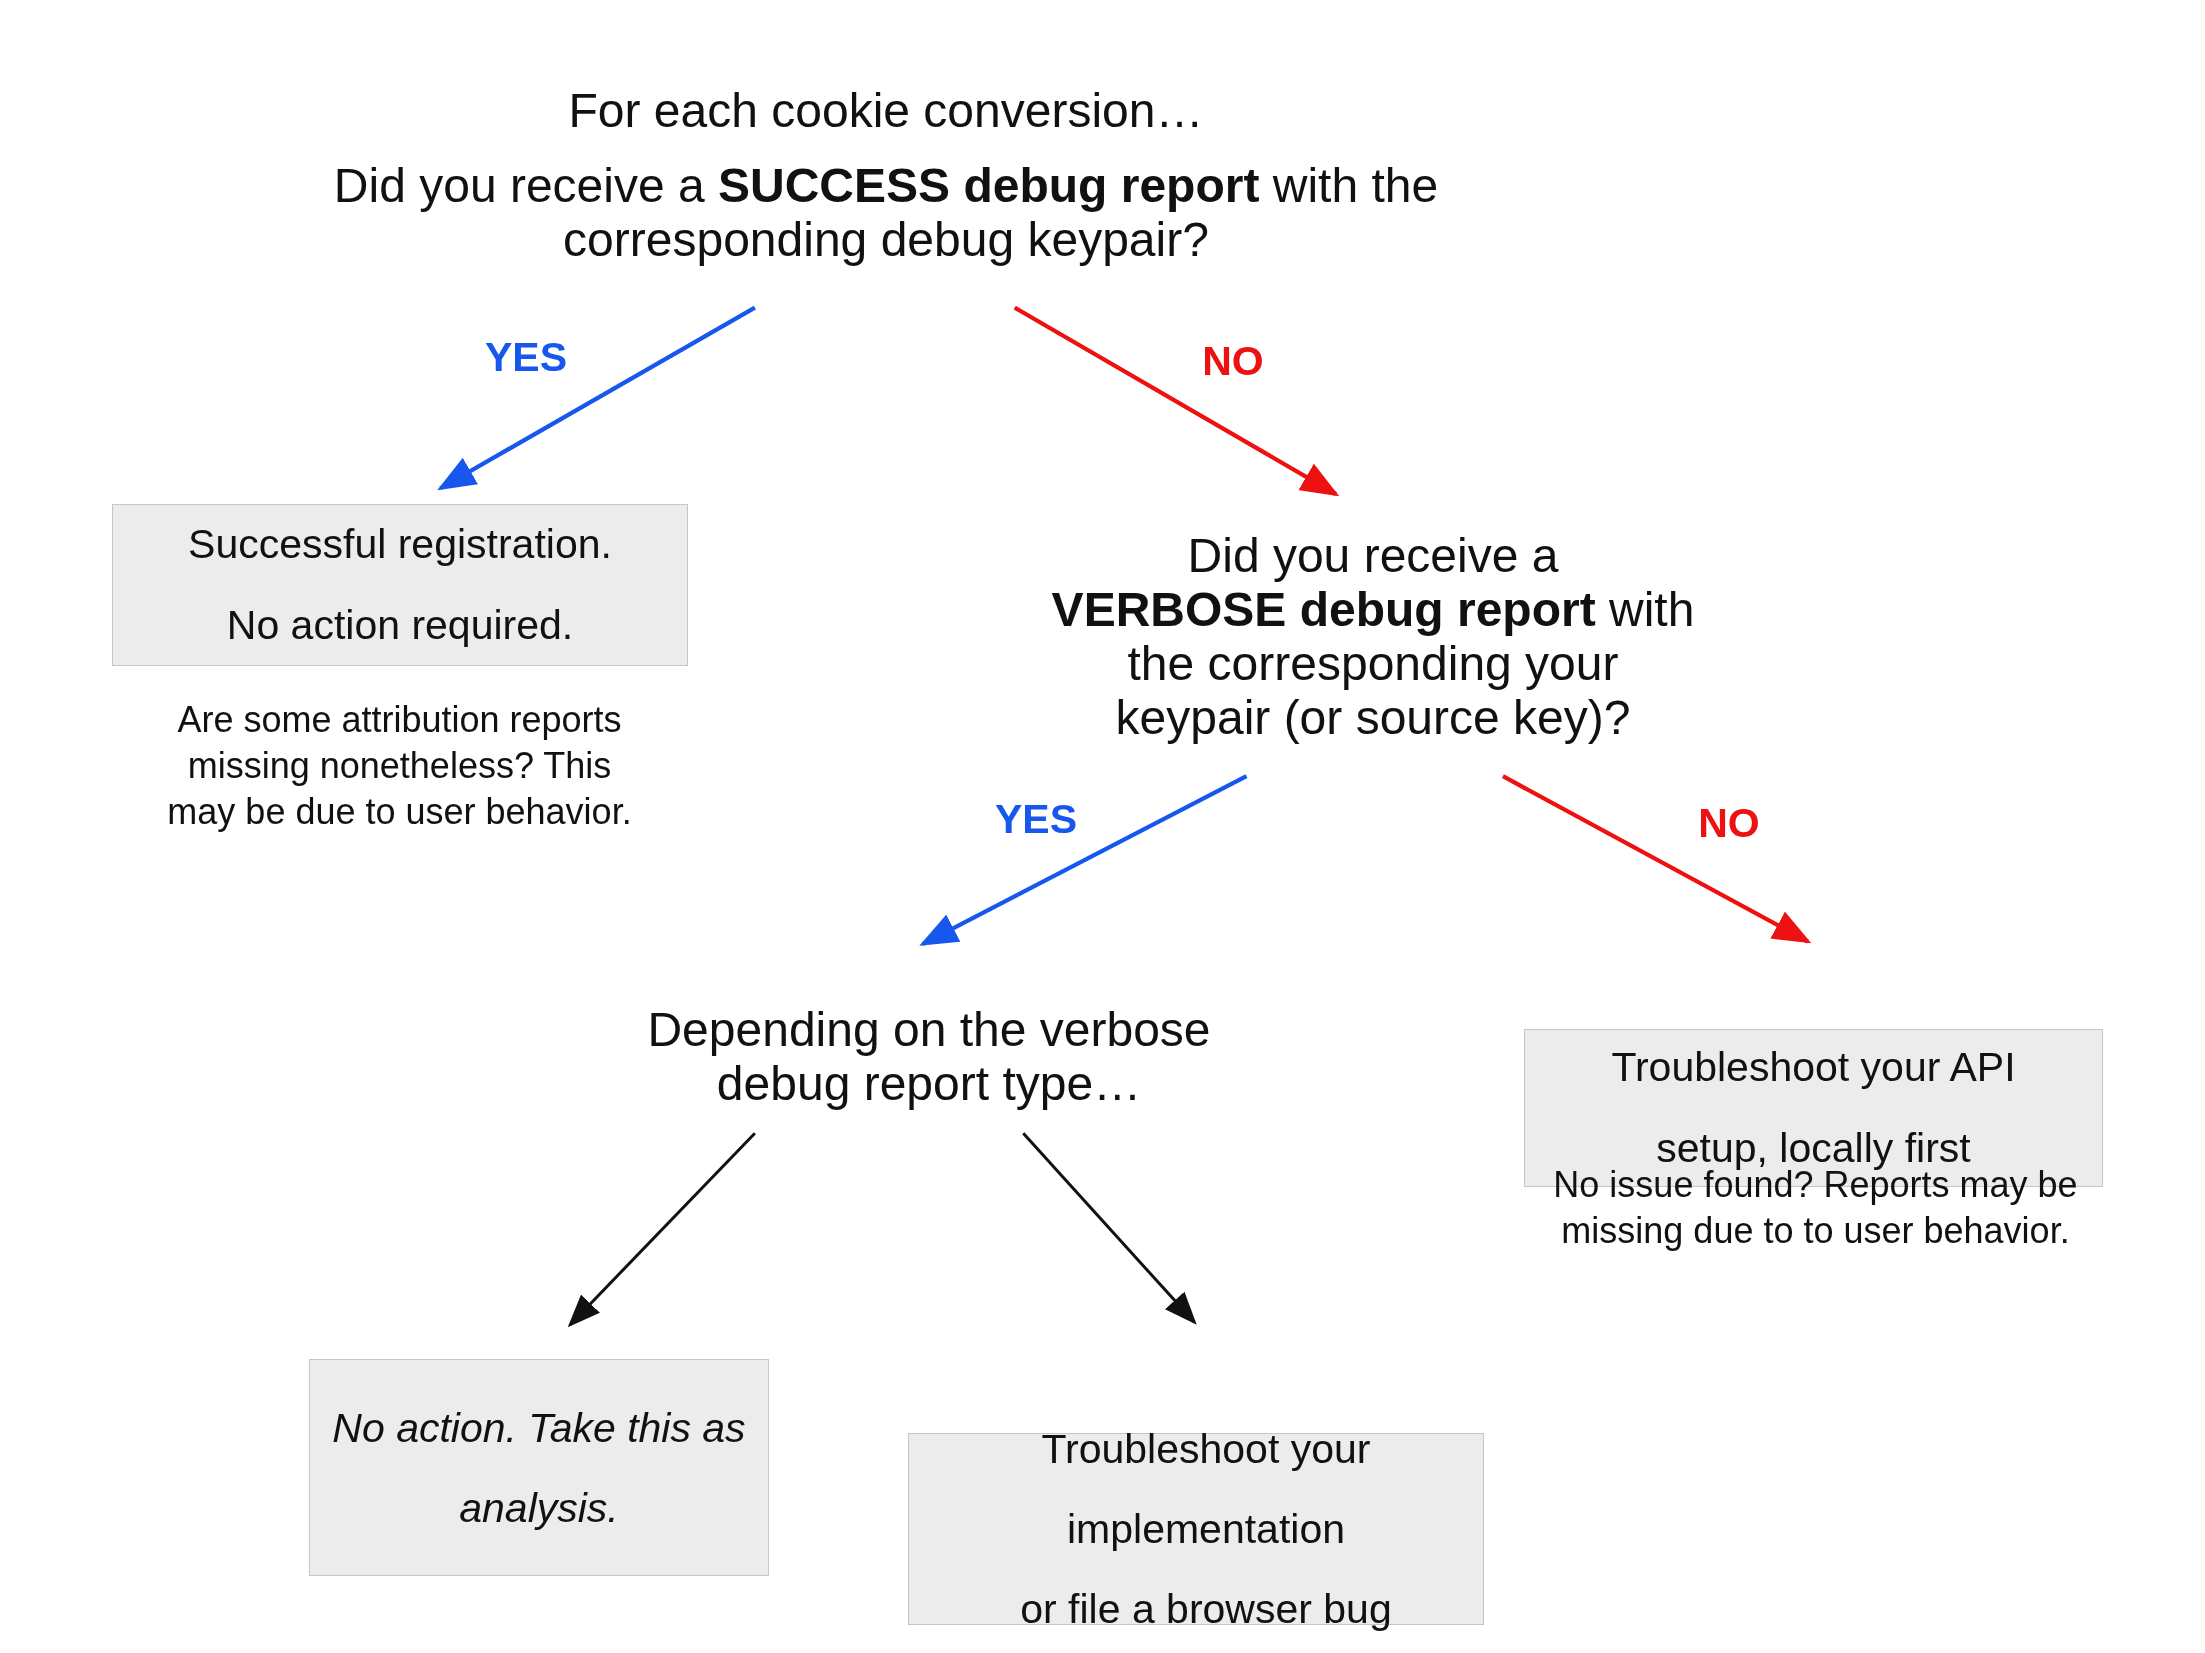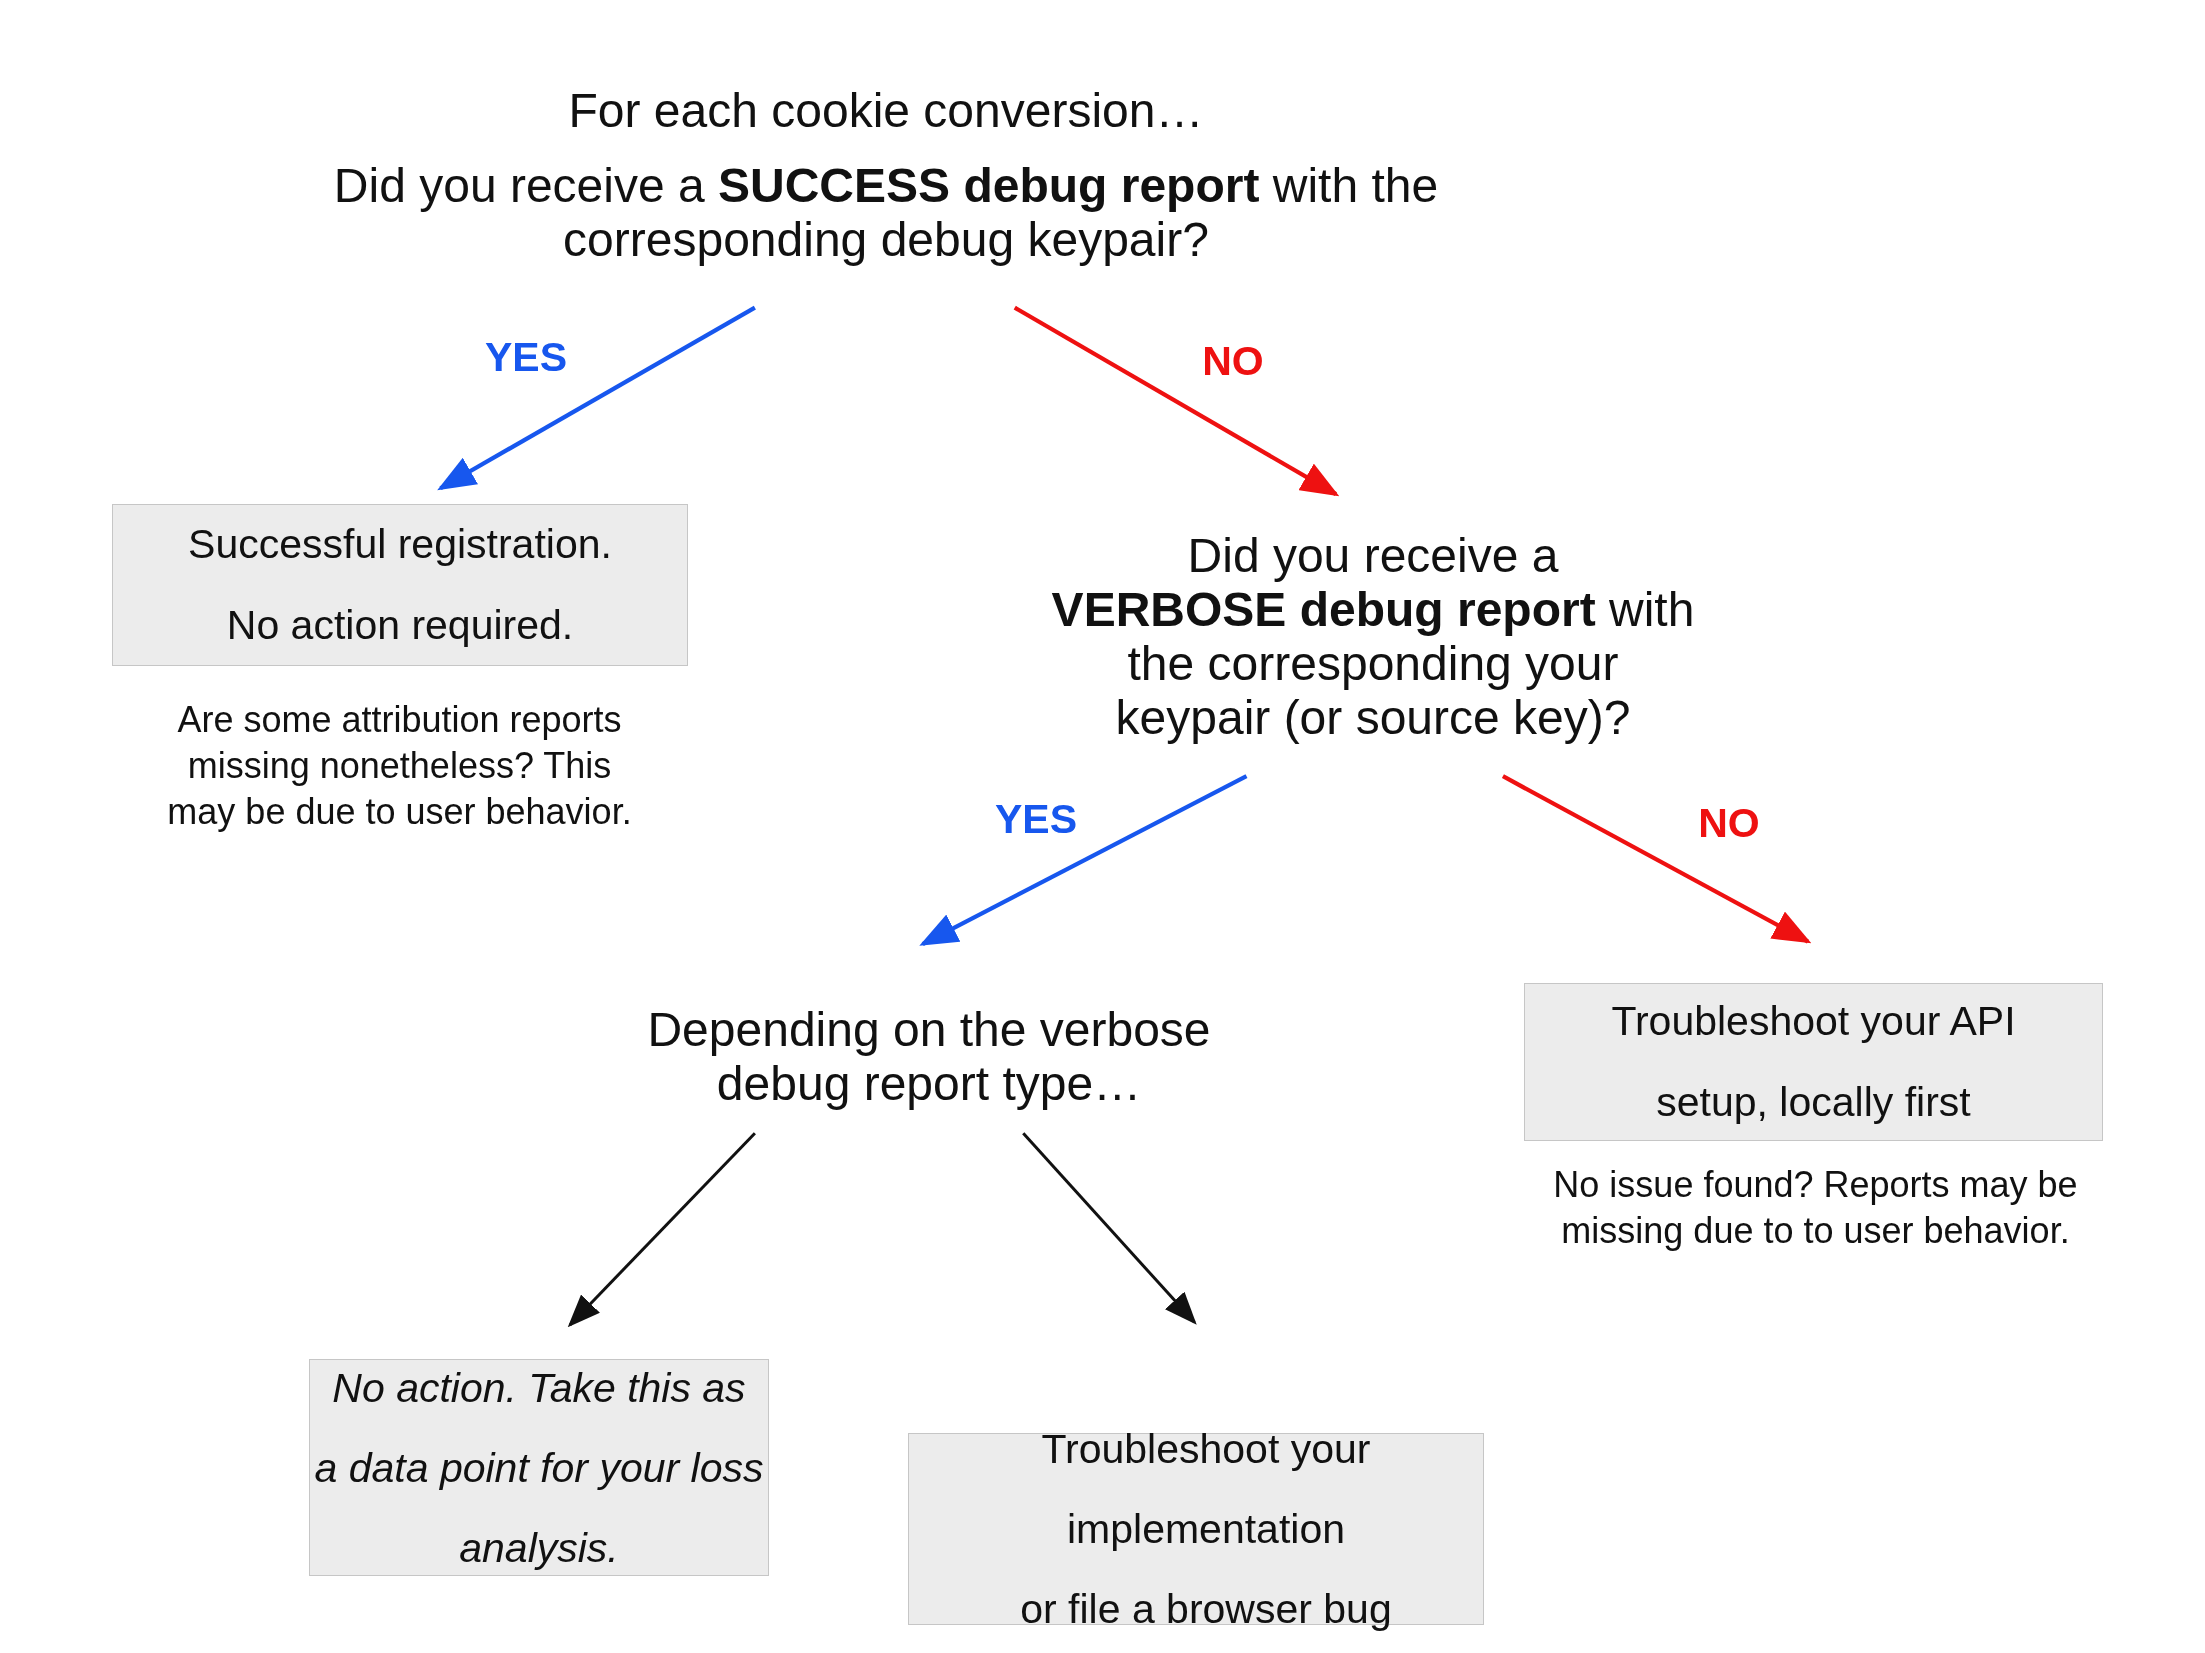--- a/index.html
+++ b/index.html
@@ -95,32 +95,31 @@
     </div>
 
   <div class="edge-label yes" style="left:951px;top:796px;">YES</div>
   <div class="edge-label no" style="left:1644px;top:800px;">NO</div>
 
   <div class="txt" style="left:588px;top:1003px;width:682px;">
       <div class="ln"><span>Depending on the verbose</span></div>
       <div class="ln"><span>debug report type…</span></div>
     </div>
 
-  <div class="node-box" style="left:1524px;top:983px;width:579px;height:158px;">
+  <div class="node-box" style="left:1524px;top:1029px;width:579px;height:158px;">
       <div class="ln"><span>Troubleshoot your API</span></div>
       <div class="ln"><span>setup, locally first</span></div>
     </div>
   <div class="note" style="left:1455px;top:1162px;width:721px;">
       <div class="ln"><span>No issue found? Reports may be</span></div>
       <div class="ln"><span>missing due to to user behavior.</span></div>
     </div>
 
   <div class="node-box" style="left:309px;top:1359px;width:460px;height:217px;line-height:54px;font-style:italic;">
       <div class="ln"><span>No action. Take this as</span></div>
-      <div class="ln"><span>a data point for your loss</span></div>
       <div class="ln"><span>analysis.</span></div>
     </div>
   <div class="node-box" style="left:908px;top:1433px;width:576px;height:192px;line-height:54px;padding-left:20px;">
       <div class="ln"><span>Troubleshoot your</span></div>
       <div class="ln"><span>implementation</span></div>
       <div class="ln"><span>or file a browser bug</span></div>
     </div>
 
 </div>
 

